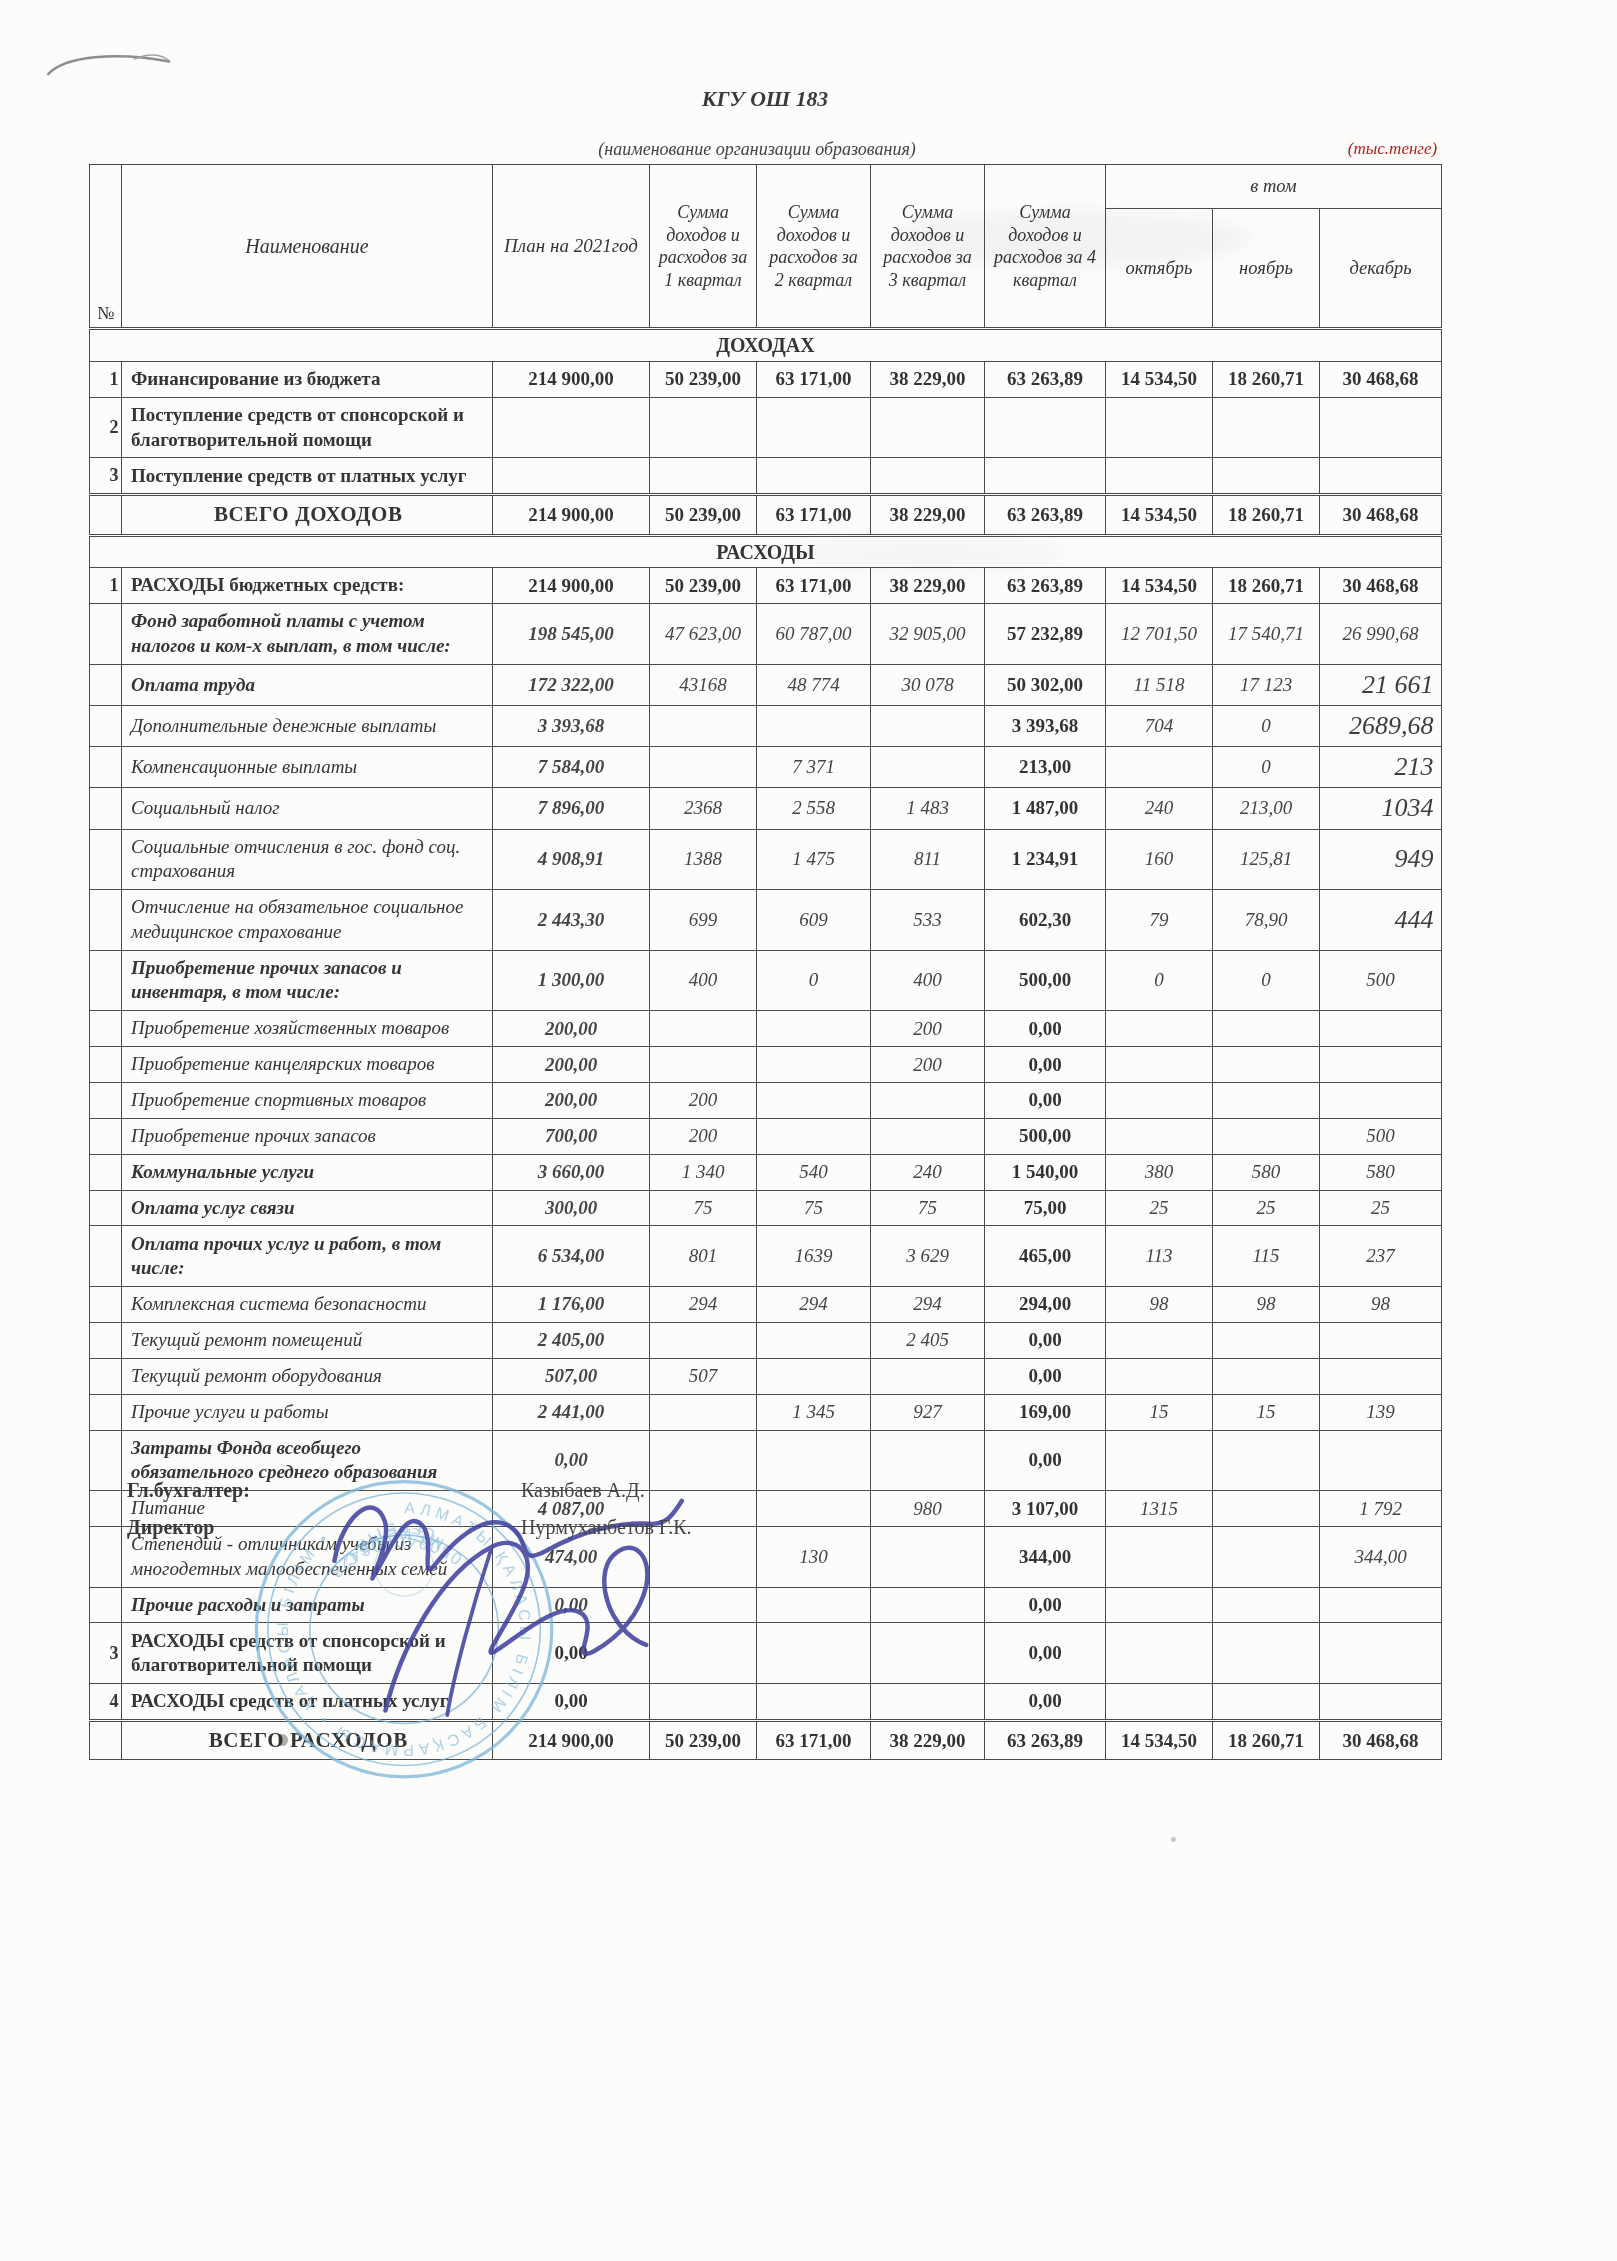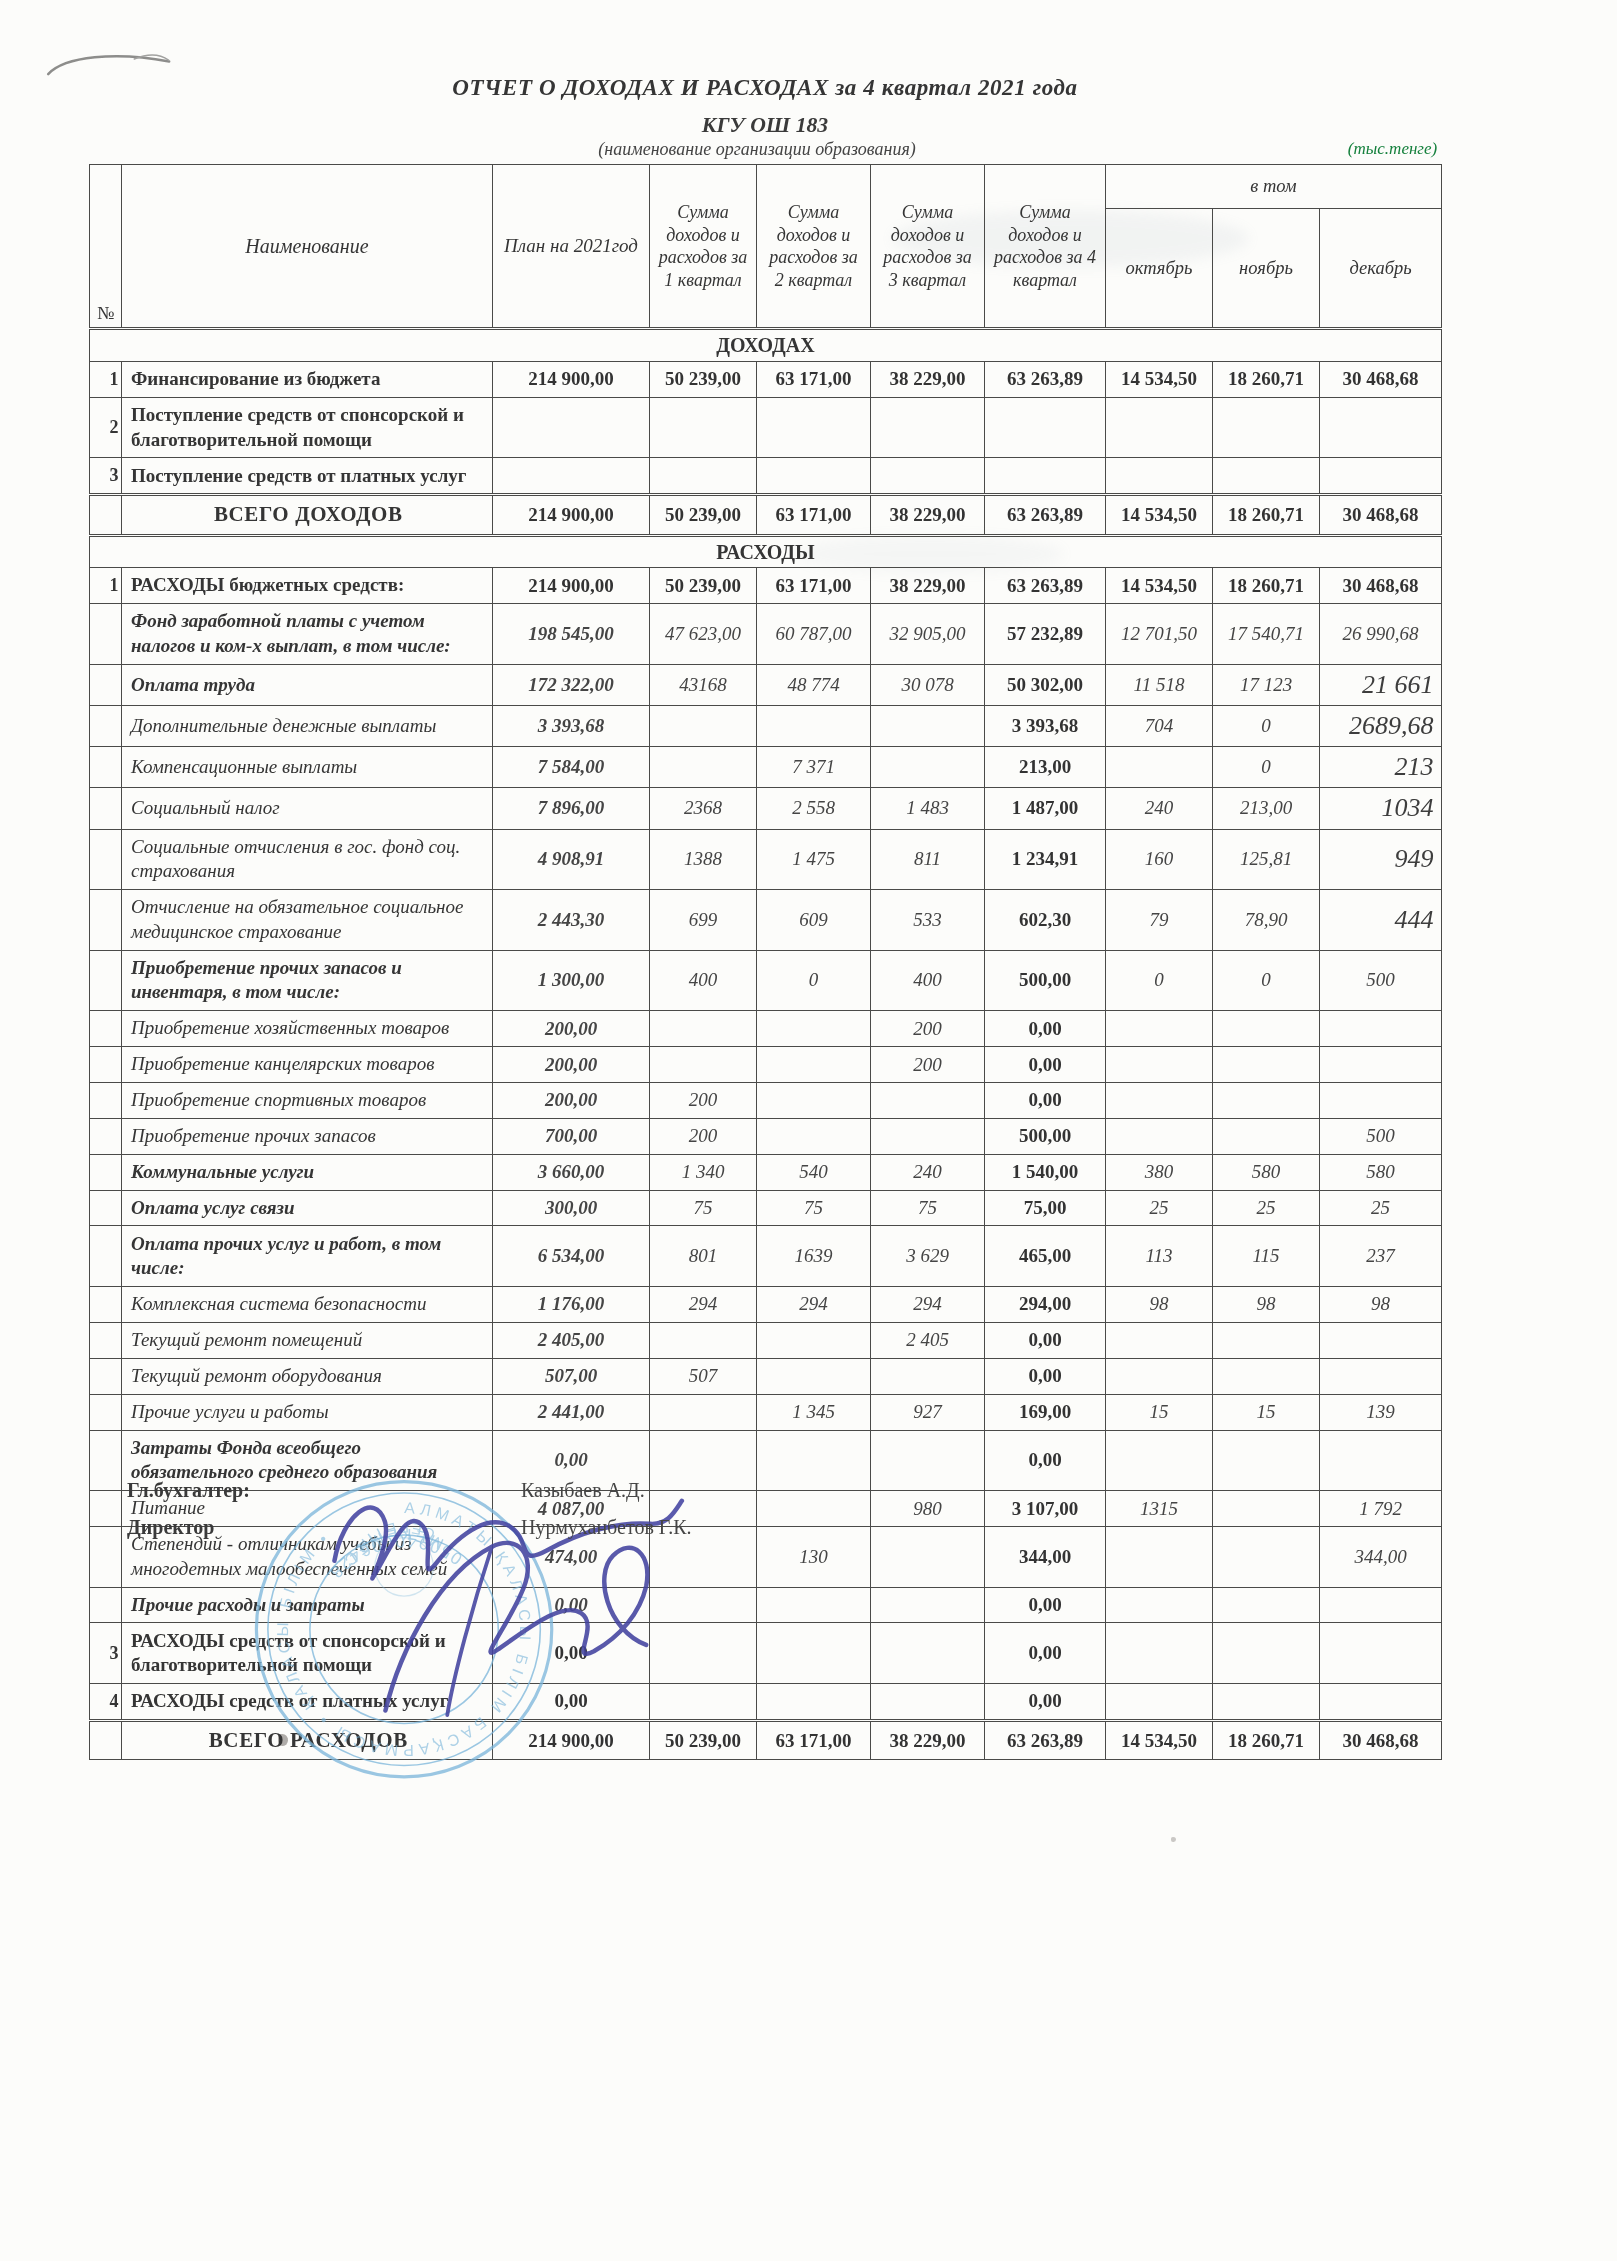--- a/index.html
+++ b/index.html
@@ -9,21 +9,21 @@
     font-family:"Liberation Serif","DejaVu Serif",serif;
     color:#2e2e2e;overflow:hidden;
   }
   .page{position:absolute;left:0;top:0;width:1618px;height:2261px;}
   
   .head{position:absolute;left:89px;top:75px;width:1352px;text-align:center;}
   .title{font-size:23px;font-weight:700;font-style:italic;letter-spacing:0.6px;color:#353535;}
   .subtitle{font-size:21.7px;font-weight:700;font-style:italic;margin-top:11.5px;color:#3a3a3a;}
   .cap-line{position:absolute;left:89px;top:139px;width:1352px;height:21.7px;}
   .org-caption{position:absolute;left:0;right:16px;text-align:center;font-style:italic;font-size:18px;color:#444;}
-  .units{position:absolute;right:3.8px;top:0;font-style:italic;font-size:17px;color:#15803d;}
+  .units{position:absolute;right:3.8px;top:0;font-style:italic;font-size:17px;color:#b91c1c;}
   
   table.rep{
     position:absolute;left:89px;top:164px;width:1352px;
     border-collapse:collapse;table-layout:fixed;
     font-size:19px;color:#353535;
   }
   .rep th,.rep td{border:1.6px solid #4a4a48;padding:5.1px 6.4px;vertical-align:middle;overflow:hidden;}
   .rep thead th{font-weight:400;text-align:center;line-height:1.25;}
   th.h-num{vertical-align:bottom;text-align:left;font-size:18px;padding-bottom:2.5px;}
   th.h-name{font-size:20px;font-style:italic;font-weight:700;}
@@ -69,21 +69,20 @@
     <path d="M14,46 C40,18 120,10 205,26" fill="none" stroke="#8d8d8b" stroke-width="4" stroke-linecap="round"></path>
     <path d="M150,22 C170,14 190,14 204,24" fill="none" stroke="#a2a2a0" stroke-width="2.5" stroke-linecap="round"></path>
   </svg>
 
   <div class="smudge a"></div>
   <div class="smudge b"></div>
   <div class="speck s1"></div>
   <div class="speck s2"></div>
 
   <div class="head">
-    <div class="title">ОТЧЕТ О ДОХОДАХ И РАСХОДАХ за 4 квартал 2021 года</div>
     <div class="subtitle">КГУ ОШ 183</div>
   </div>
   <div class="cap-line">
     <div class="org-caption">(наименование организации образования)</div>
     <div class="units">(тыс.тенге)</div>
   </div>
 
   <table class="rep">
     <colgroup>
       <col style="width:32px">

